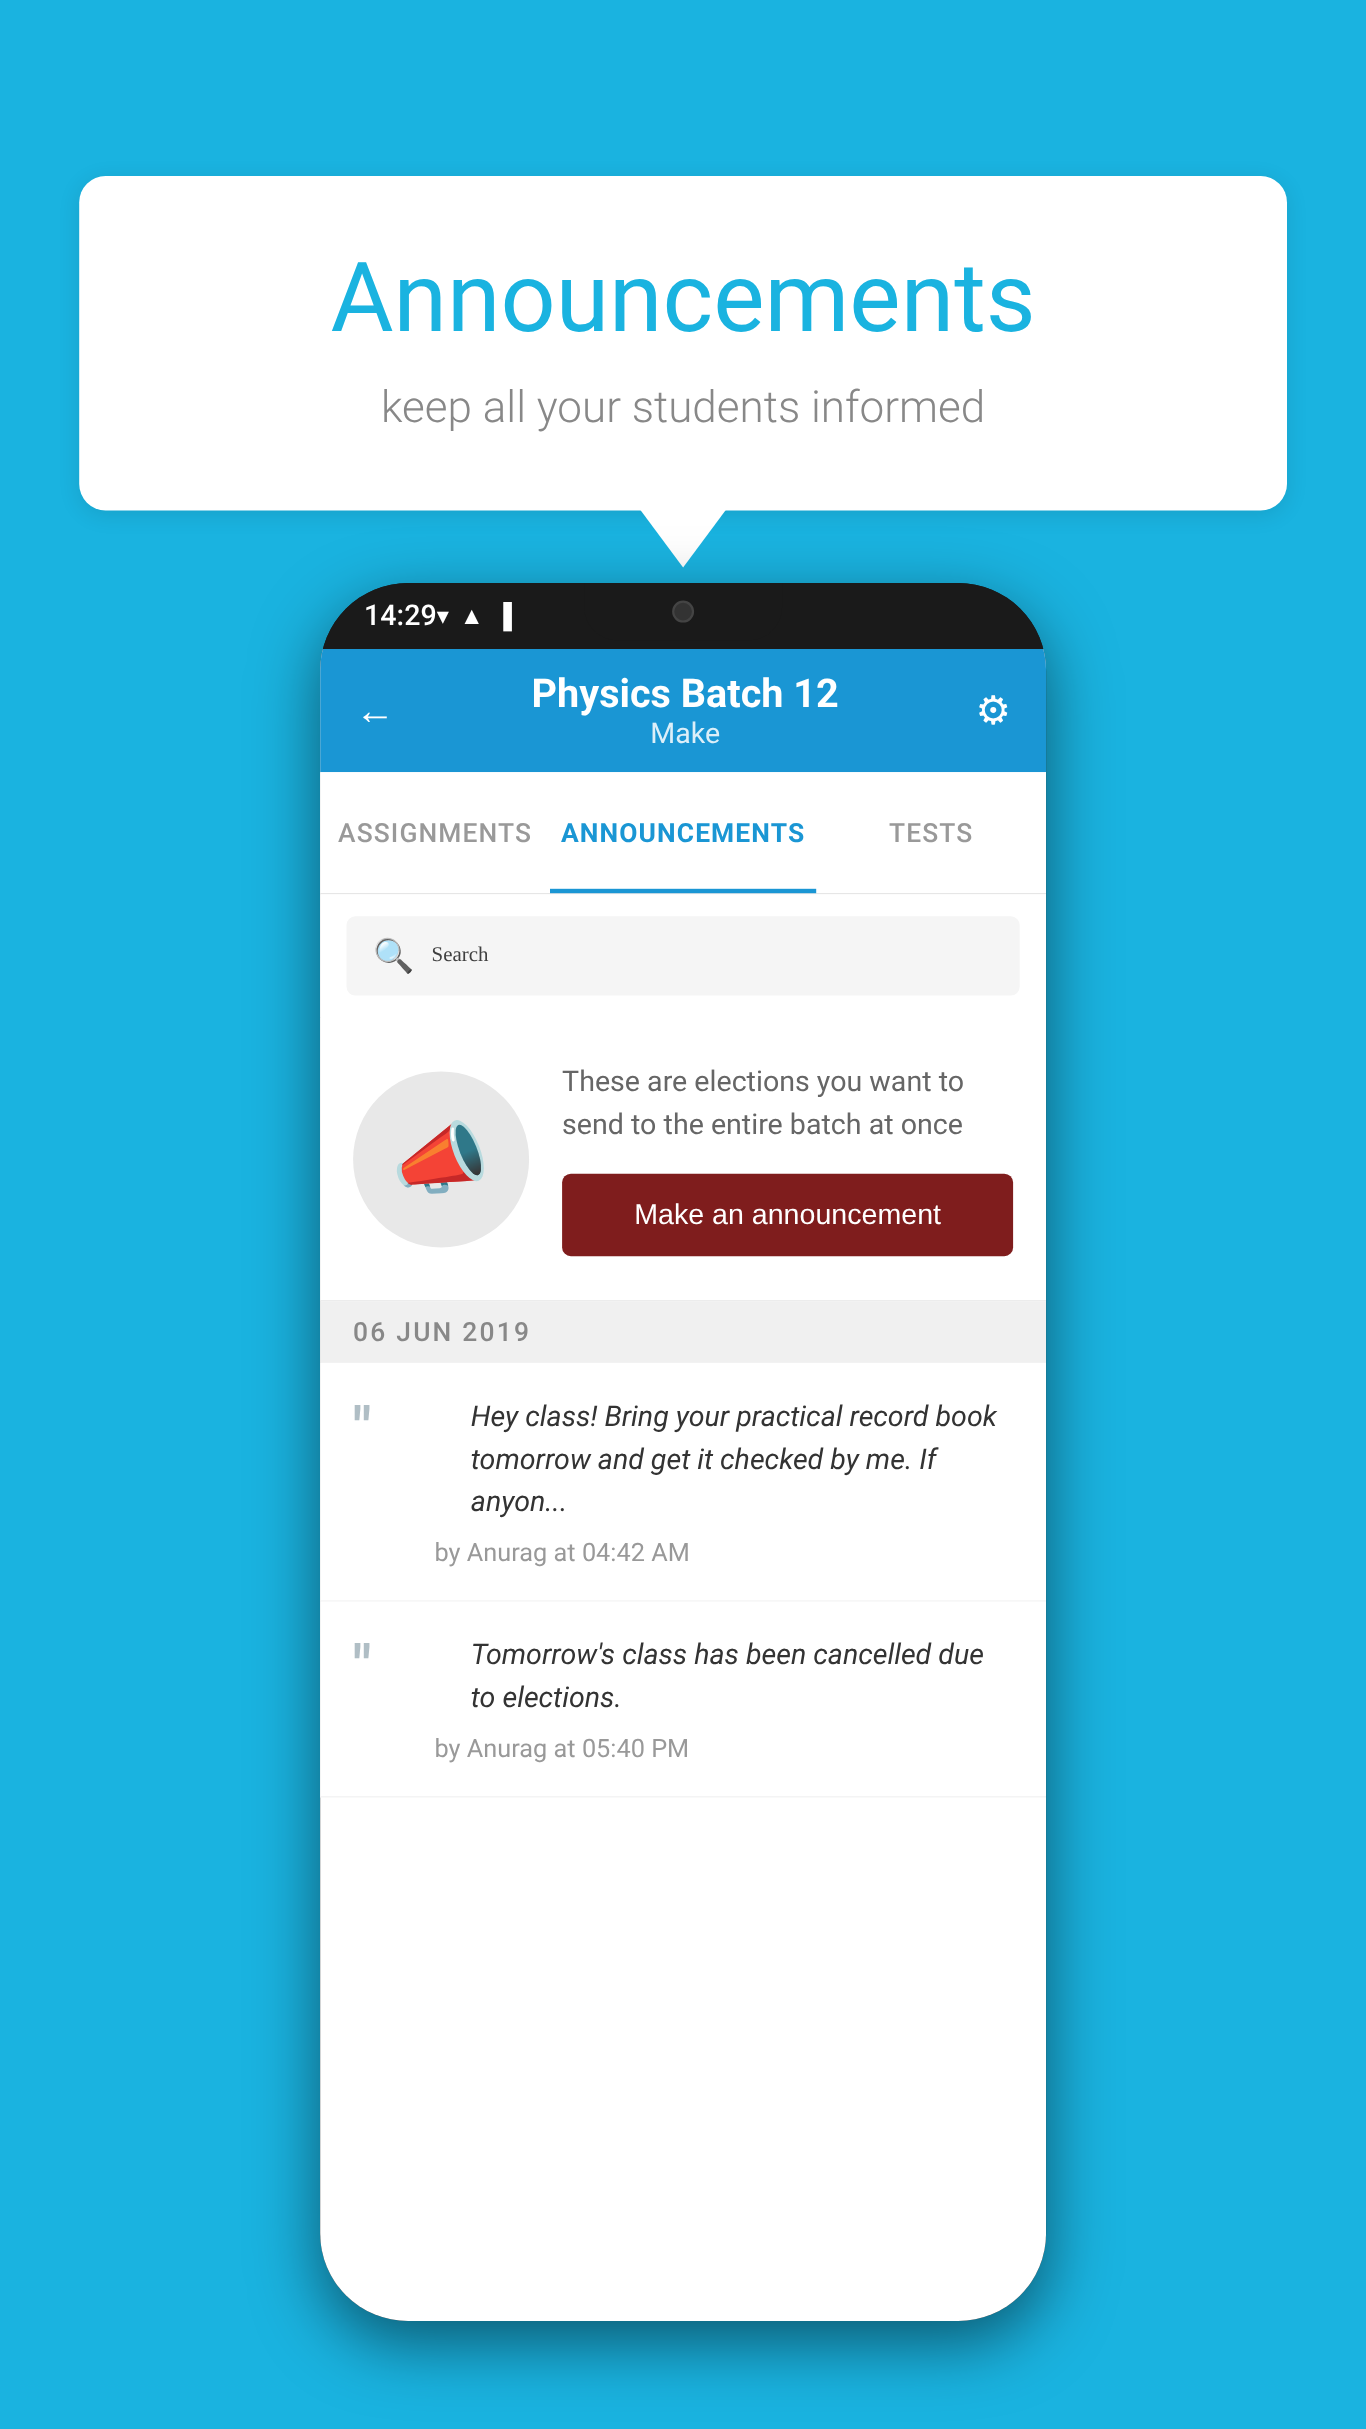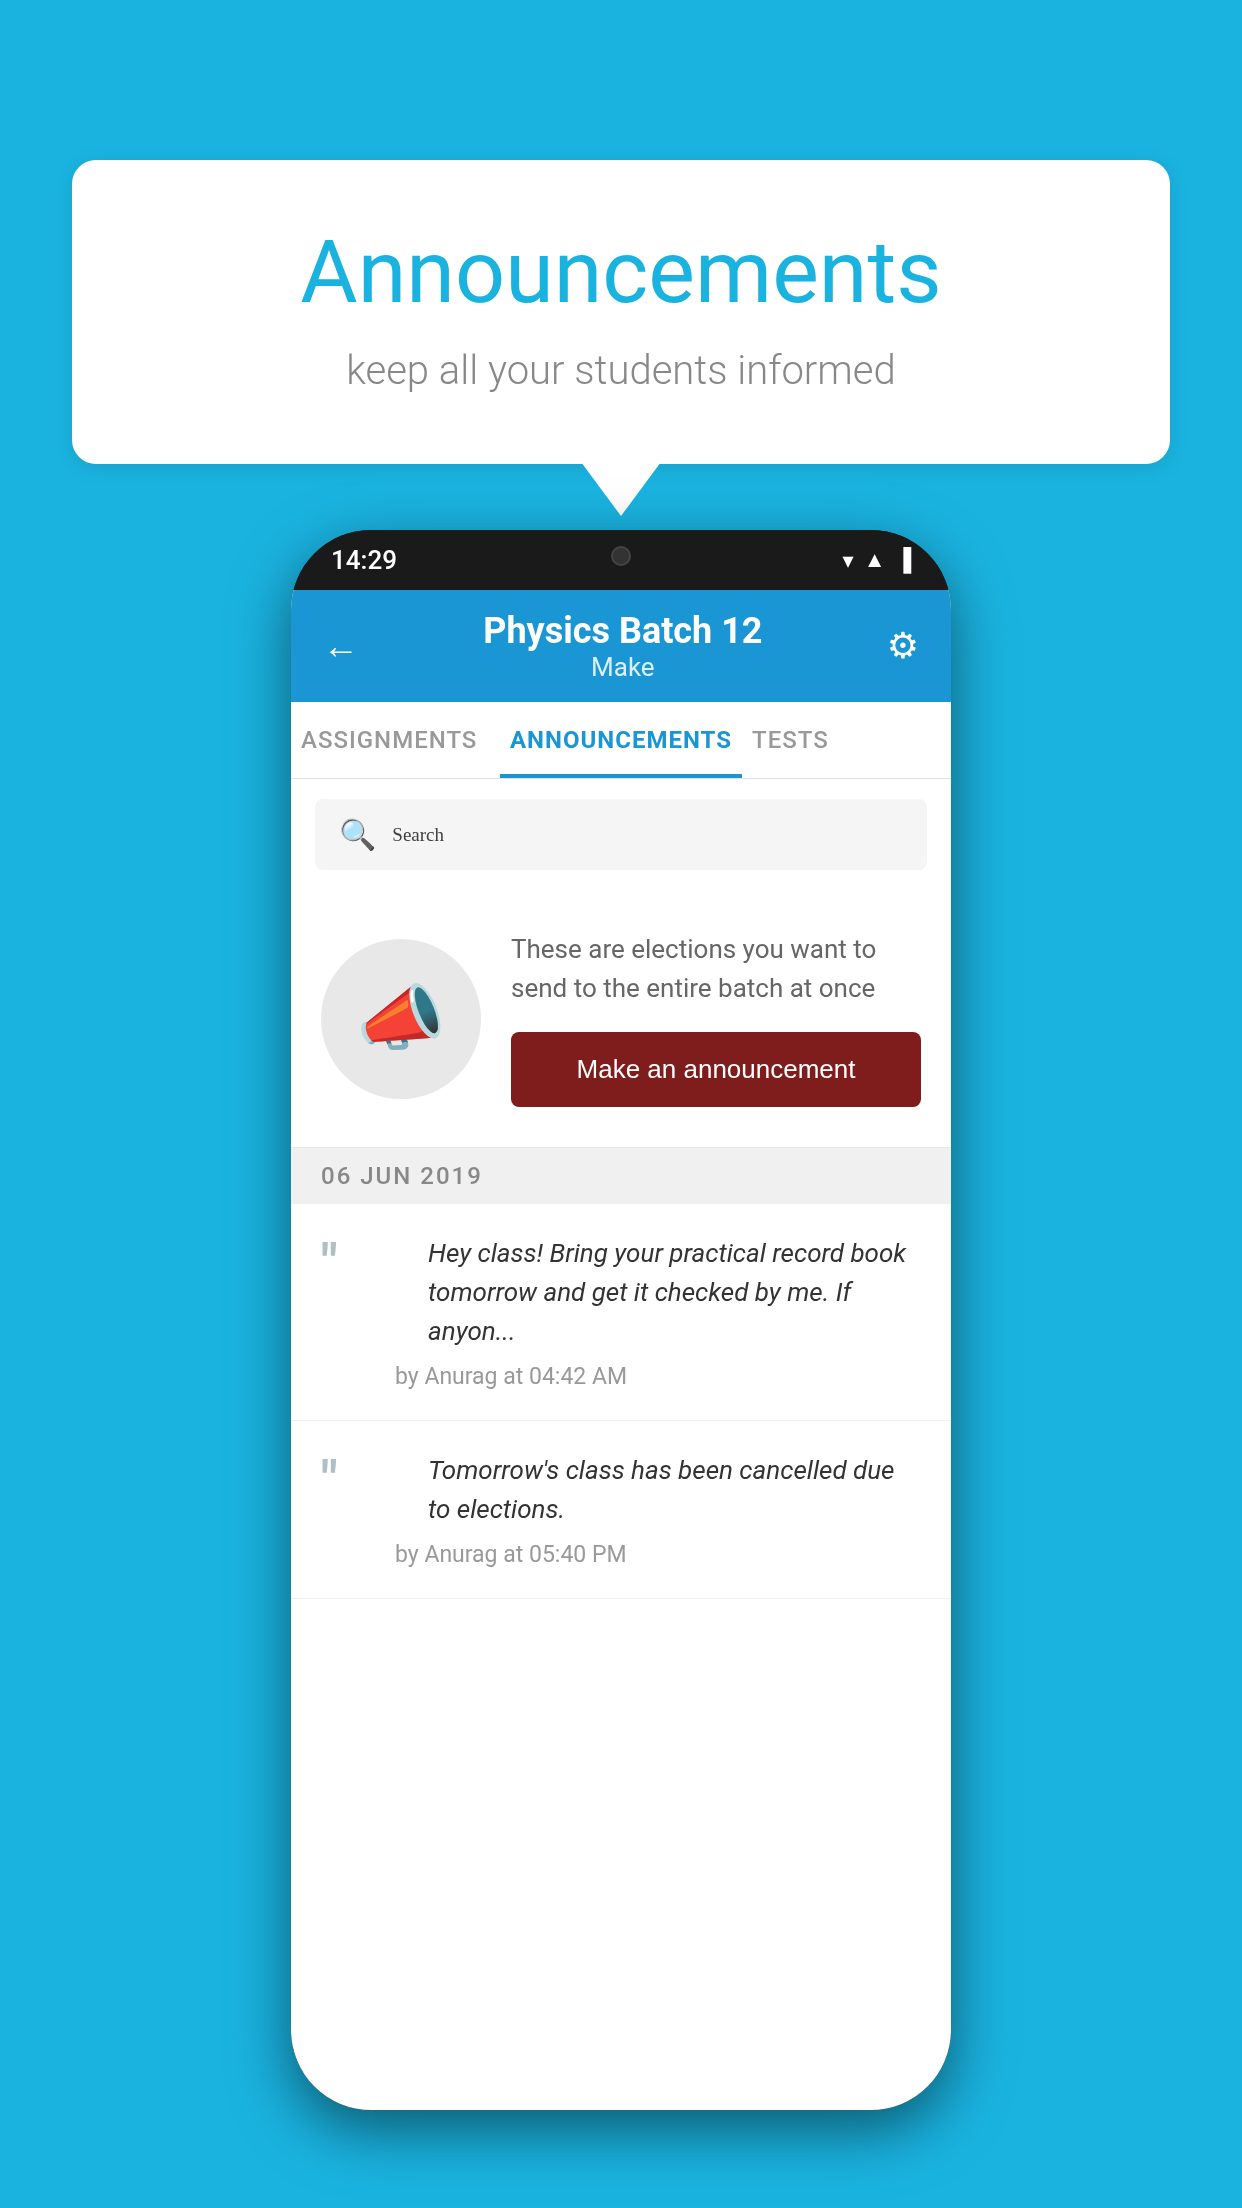--- a/index.html
+++ b/index.html
@@ -70,21 +70,21 @@
       overflow: hidden;
     }
 
     
     .phone-top-bar {
       height: 60px;
       background: #1a1a1a;
       position: relative;
       display: flex;
       align-items: center;
-      justify-content: space-between;
+      justify-content: flex-start;
       padding: 0 40px;
       z-index: 10;
     }
 
     .status-time {
       color: white;
       font-size: 26px;
       font-weight: 500;
     }
 
@@ -169,21 +169,22 @@
 
     
     .tabs-container {
       display: flex;
       background: white;
       border-bottom: 1px solid #e0e0e0;
     }
 
     .tab {
       flex: 1;
-      padding: 24px 10px;
+      padding: 41px 10px;
+      text-align: center;
       font-size: 24px;
       font-weight: 500;
       color: #999;
       letter-spacing: 1px;
       position: relative;
     }
 
     .tab.active {
       color: #1a96d4;
       font-weight: 700;

